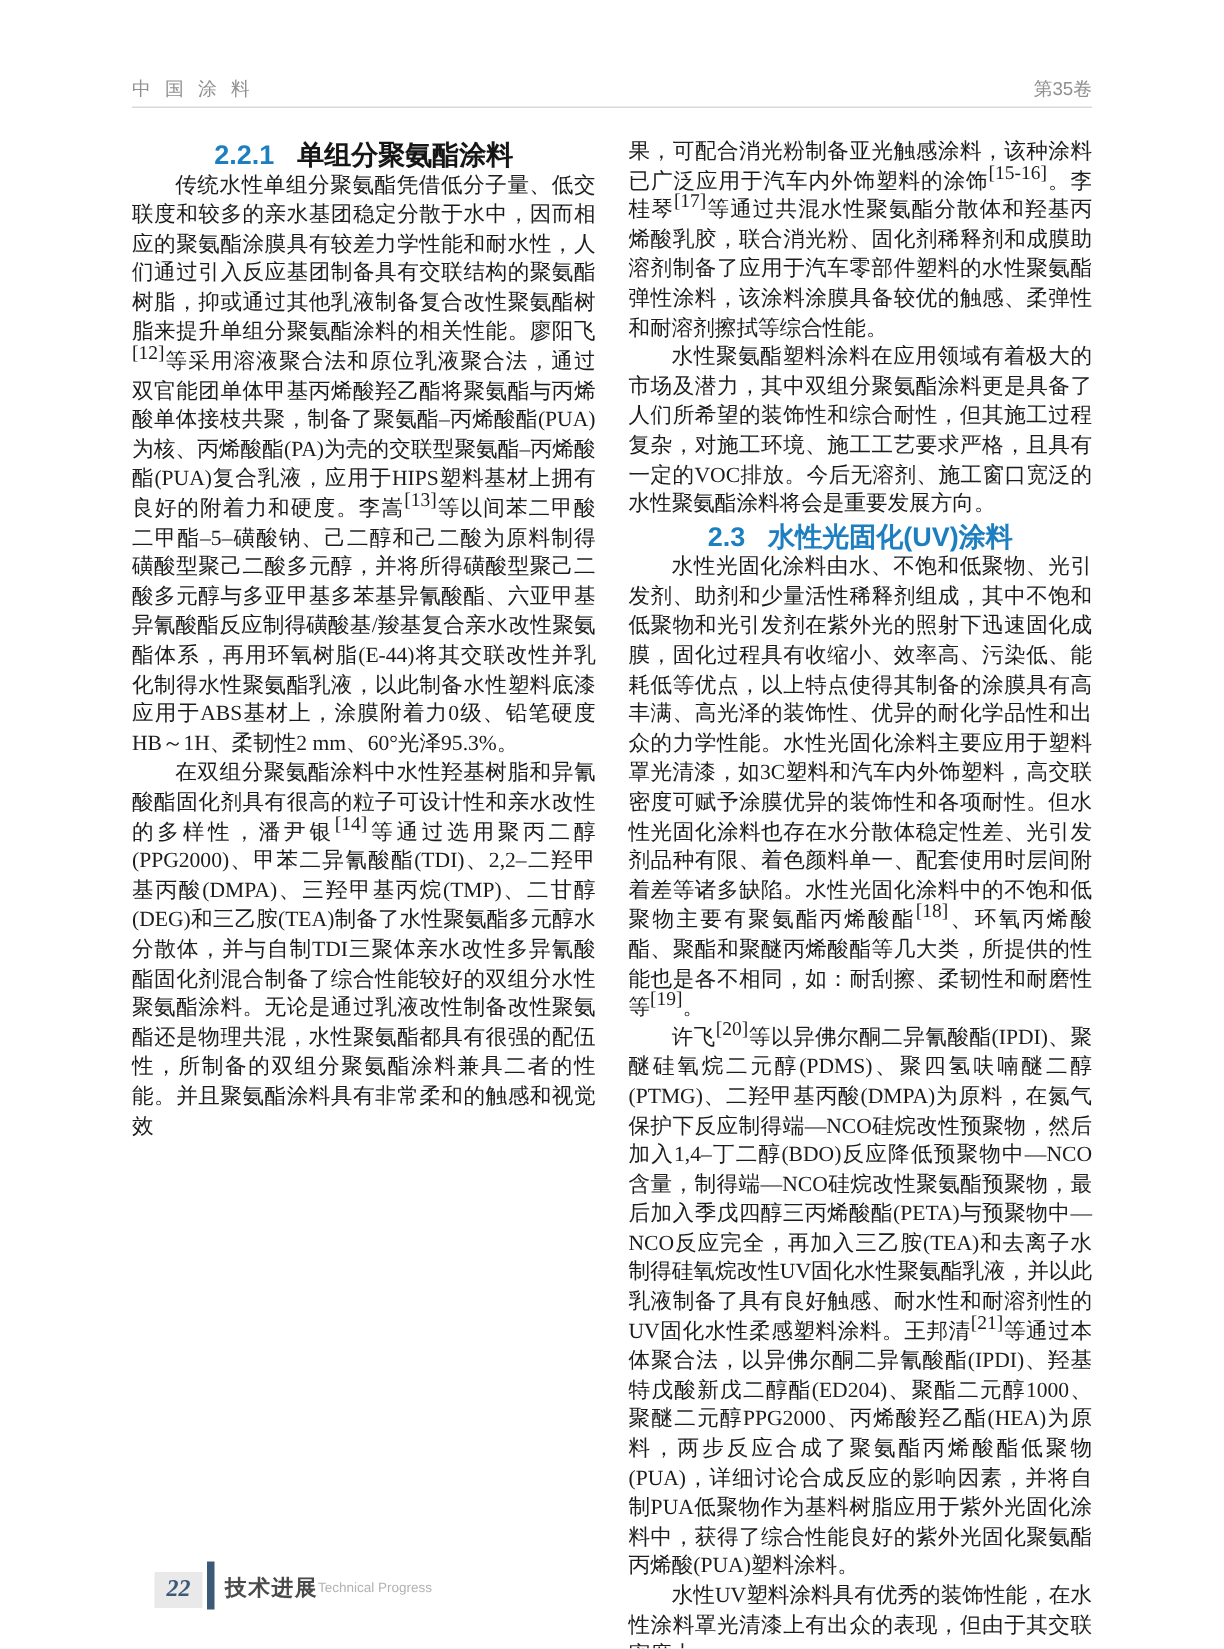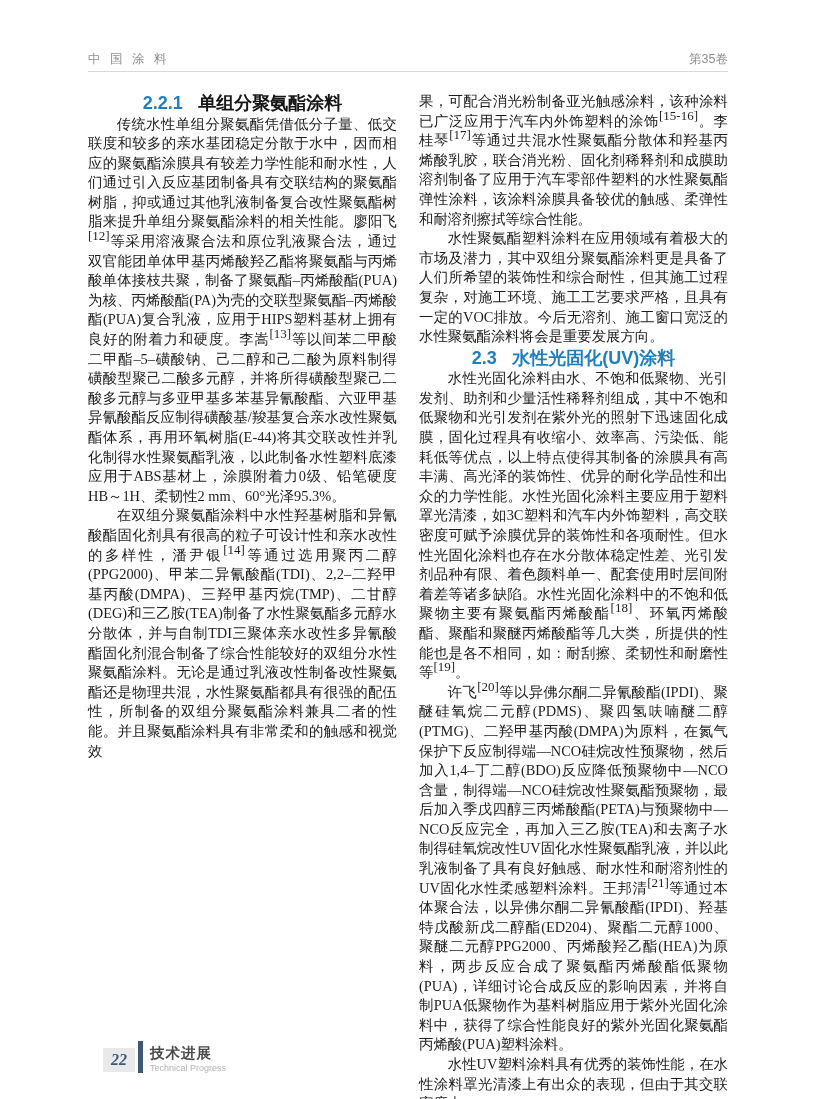--- a/index.html
+++ b/index.html
@@ -51,21 +51,21 @@
   .pagenum-box{
     margin-top:5px;width:32px;height:24px;background:#e9e9e9;
     font-family:"Liberation Serif",serif;font-style:italic;font-weight:bold;
     font-size:16px;color:var(--footer-navy);
     display:flex;align-items:center;justify-content:center;
   }
   .footer-bar{
     width:5px;height:32px;background:var(--footer-navy);
     margin-left:3px;margin-right:7px;
   }
-  .footer-labels{display:flex;flex-direction:column;justify-content:flex-start;padding-top:4px;}
+  .footer-labels{display:flex;justify-content:flex-start;padding-top:4px;}
   .footer-cn{
     font-family:"Liberation Sans",sans-serif;font-size:14.5px;font-weight:bold;
     color:#4a4a4a;letter-spacing:1px;line-height:16px;
   }
   .footer-en{
     font-family:"Liberation Sans",sans-serif;font-size:9px;color:#b3b3b3;
     line-height:11px;margin-top:2px;
   }
 </style>
 </head>

